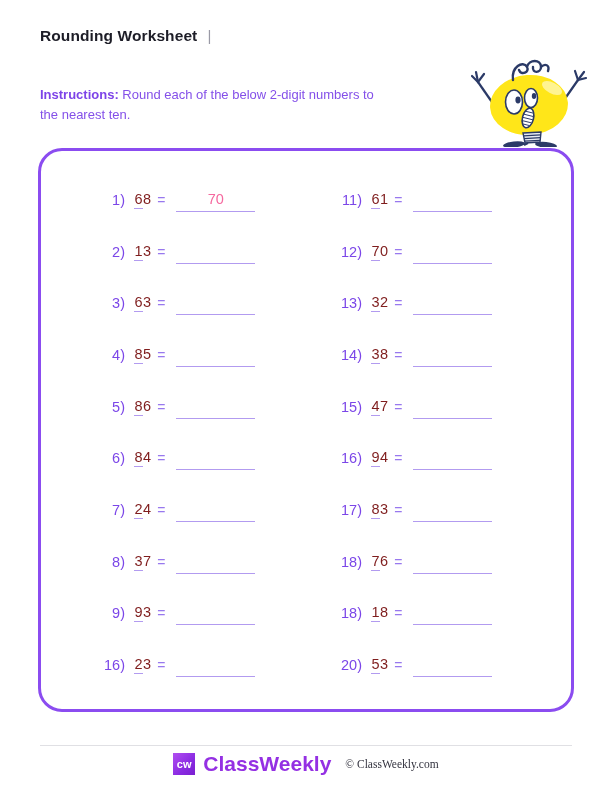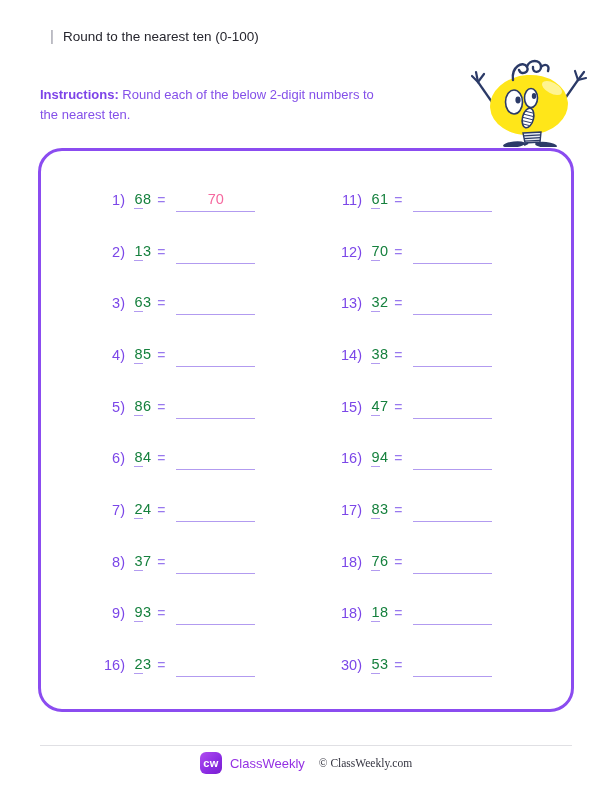--- a/index.html
+++ b/index.html
@@ -21,47 +21,47 @@
   
   .box{
     position:absolute;left:38px;top:148px;width:530px;height:558px;
     border:3px solid #8b4cf0;border-radius:24px;background:#fff;
     box-sizing:content-box;
   }
   .cols{display:flex;padding:23px 0 0 52px;}
   .col{width:237px;}
   .row{display:flex;align-items:center;height:51.7px;}
   .plabel{width:32px;text-align:right;font-size:14.5px;color:#7b46e8;flex:none;}
-  .pnum{margin-left:9px;font-size:14.5px;color:#15803d;white-space:nowrap;}
+  .pnum{margin-left:9px;font-size:14.5px;color:#7f1d1d;white-space:nowrap;}
   .d1{display:inline-block;border-bottom:1.6px solid #b29bf0;padding:0 .5px 1px .5px;}
   .peq{margin-left:6px;font-size:14px;color:#9878ee;}
   .pline{
     display:inline-block;margin-left:11px;width:79px;height:23px;
     border-bottom:1.6px solid #b29bf0;text-align:center;flex:none;
   }
   .answer{display:block;line-height:22px;font-size:14.5px;color:#f5699f;}
   
   .footer-divider{position:absolute;left:40px;right:40px;top:745px;height:1px;background:#e0e0e4;}
   .footer{position:absolute;left:0;right:0;top:752px;display:flex;align-items:center;justify-content:center;}
   .logo-badge{
-    width:22px;height:22px;border-radius:6px;flex:none;
+    width:22px;height:22px;border-radius:0;flex:none;
     background:linear-gradient(135deg,#b14ef0 0%,#8a2be2 60%,#7a1fd0 100%);
     color:#fff;font-size:11px;font-weight:bold;
     display:flex;align-items:center;justify-content:center;letter-spacing:.2px;
   }
-  .brand{margin-left:8px;font-size:13px;font-weight:normal;color:#9430e3;}
+  .brand{margin-left:8px;font-size:21px;font-weight:bold;color:#9430e3;}
   .tagline{margin-left:24px;font-size:11.5px;color:#33333f;}
   .copyright{margin-left:14px;font-size:11.5px;color:#33333f;font-family:Liberation Serif, serif;}
 </style>
 </head>
 <body>
 
 <div class="header">
+  <span class="title">Rounding Worksheet</span>
   <span class="sep">|</span>
-  <span class="subtitle">Round to the nearest ten (0-100)</span>
 </div>
 
 <div class="instructions">
   <b>Instructions:</b><span> Round each of the below 2-digit numbers to the nearest ten.</span>
 </div>
 
 <svg class="mascot" viewBox="0 0 116 92" xmlns="http://www.w3.org/2000/svg">
   <g stroke="#2B3A67" stroke-width="2.2" stroke-linecap="round" fill="none">
 
     <path d="M23,50 L7,27"></path>
@@ -278,21 +278,21 @@
   <div class="row">
     <span class="plabel">18)</span>
     <span class="pnum"><span class="d1">1</span><span class="d2">8</span></span>
     <span class="peq">=</span>
     <span class="pline">
             <span class="answer"></span>
           </span>
   </div>
 
   <div class="row">
-    <span class="plabel">30)</span>
+    <span class="plabel">20)</span>
     <span class="pnum"><span class="d1">5</span><span class="d2">3</span></span>
     <span class="peq">=</span>
     <span class="pline">
             <span class="answer"></span>
           </span>
   </div>
 </div>
   </div>
 </div>
 

